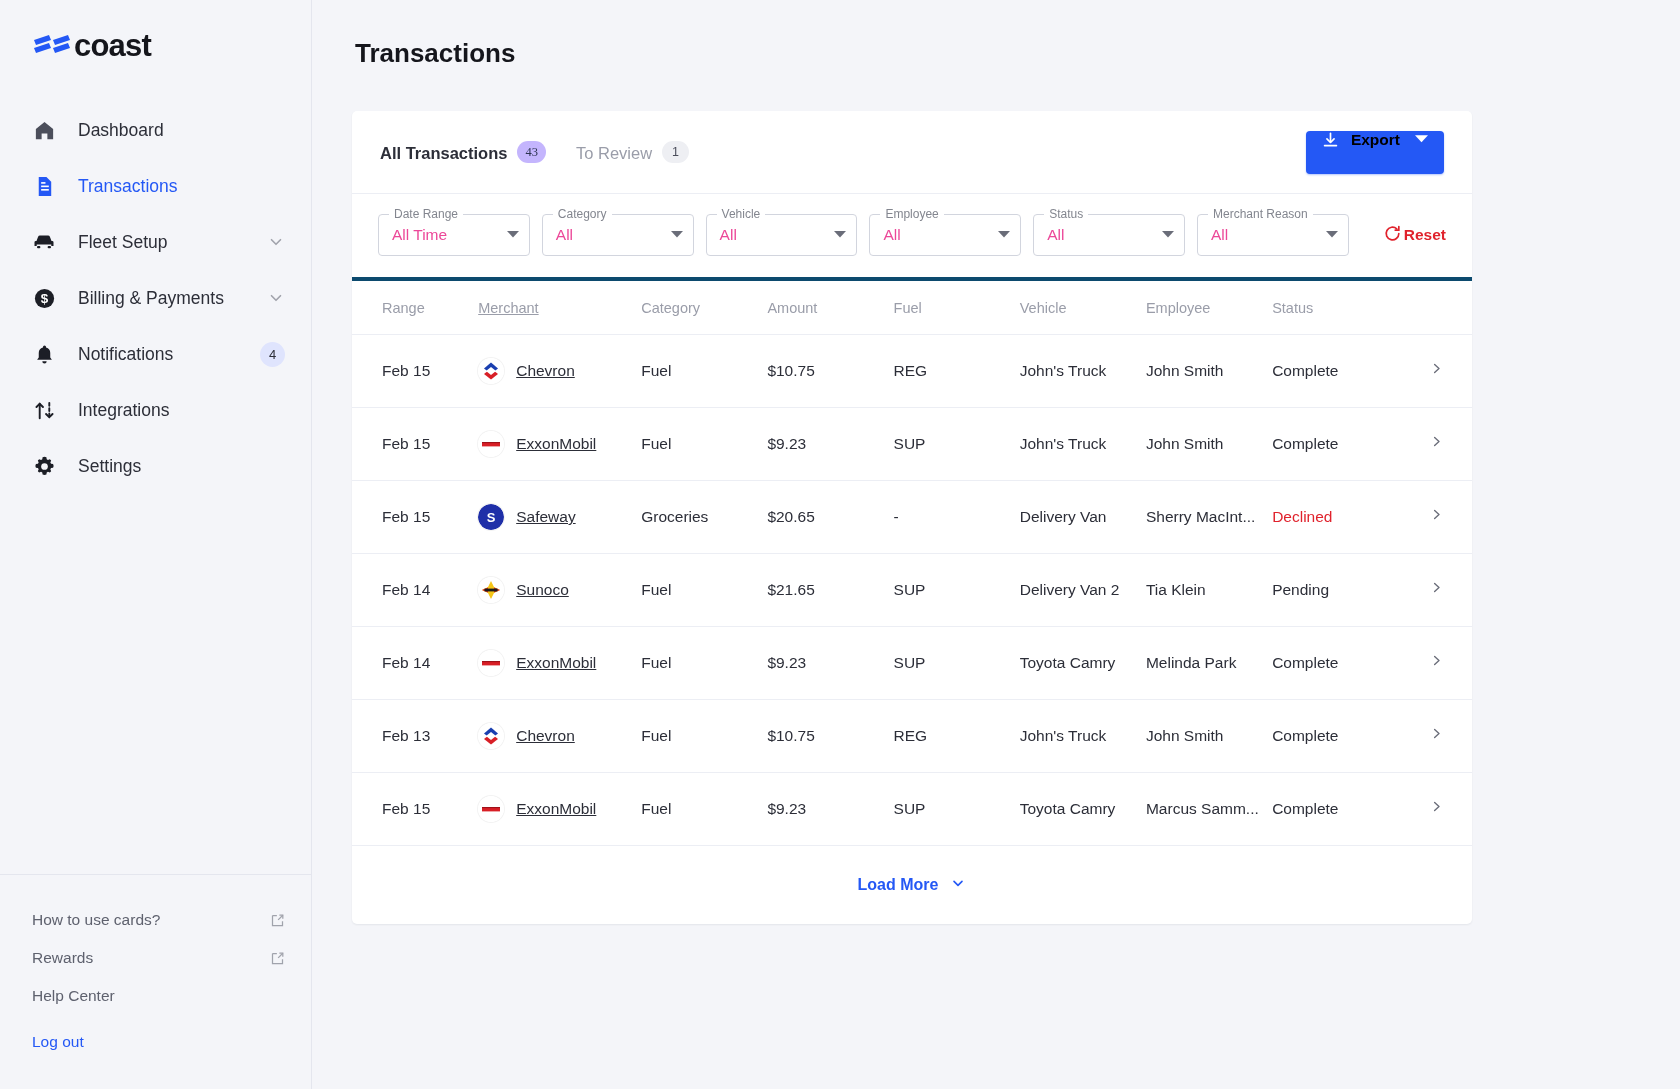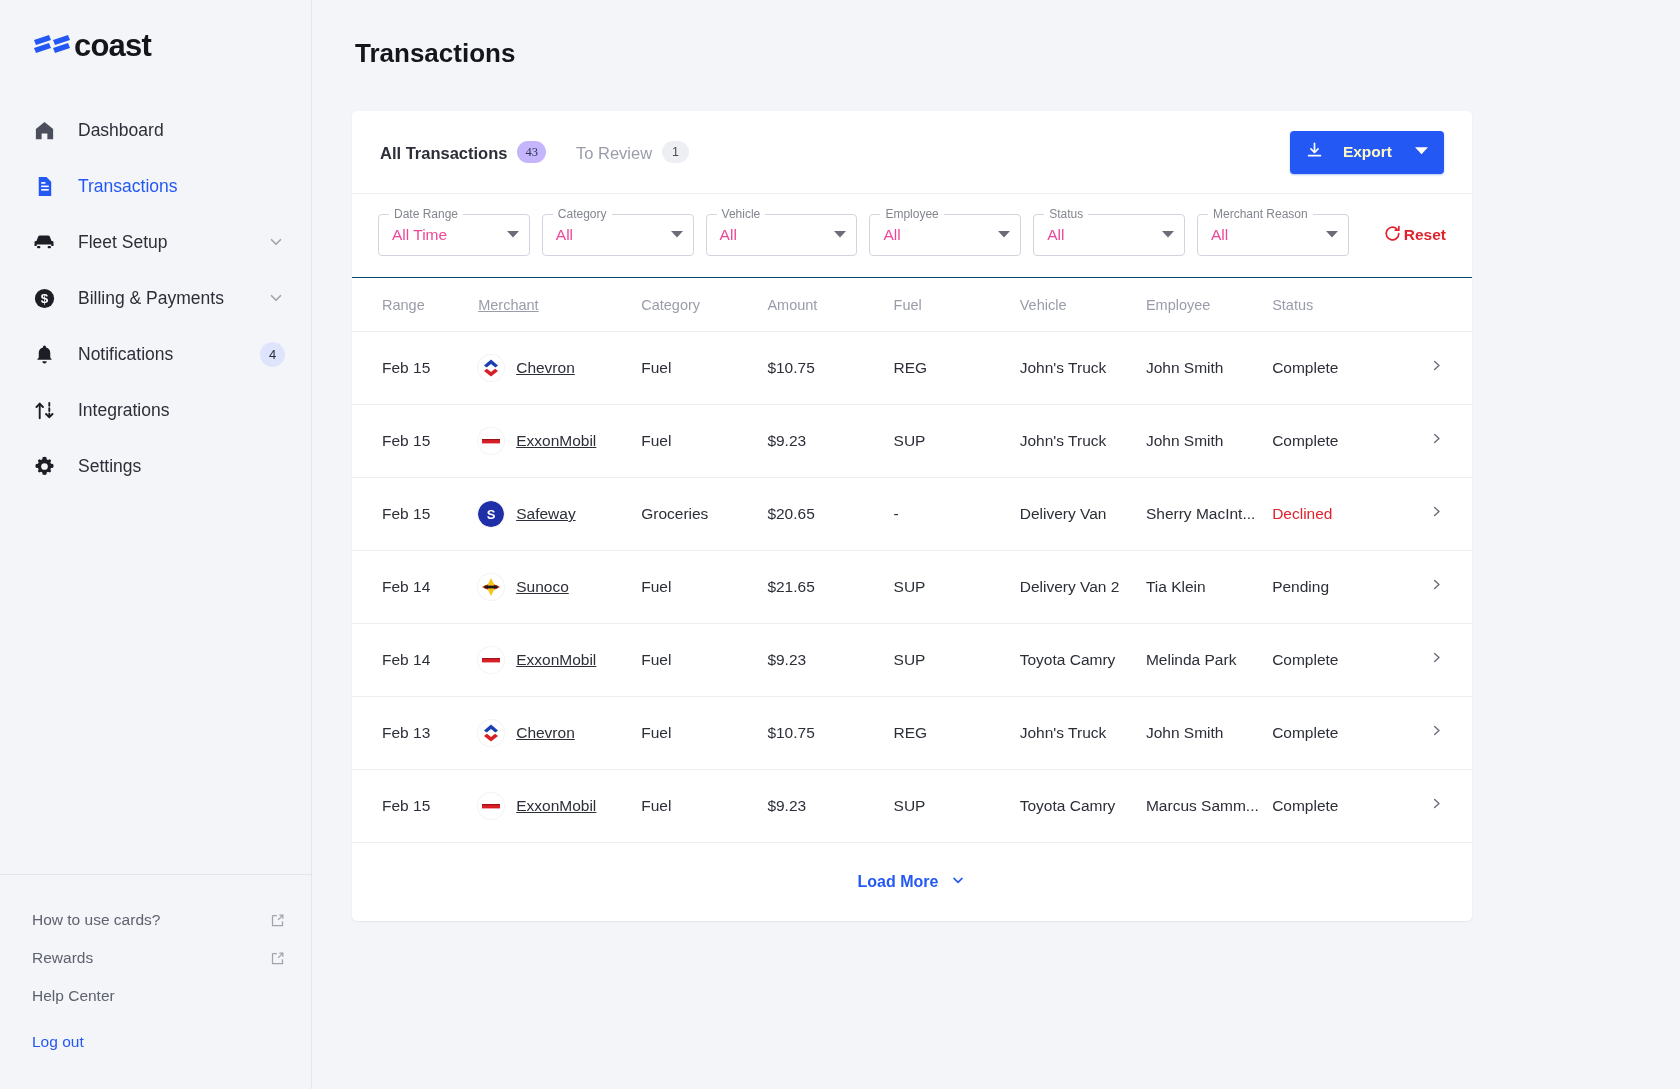--- a/index.html
+++ b/index.html
@@ -73,32 +73,32 @@
   .tab.active .tab-label { color: #2c2e38; font-weight: 700; }
   .tab-badge {
     min-width: 27px; height: 22px; border-radius: 11px;
     background: #eeeff3; color: #4b4e5b;
     font-size: 12.5px; display: flex; align-items: center; justify-content: center; padding: 0 8px;
   }
   .tab.active .tab-badge { background: #c4b5fd; color: #2c3350; font-family: Liberation Serif, serif; }
 
   .export-btn {
     margin-left: auto;
-    display: flex; align-items: center; gap: 19px;
+    display: flex; gap: 11px;
     height: 43px; padding: 0 16px 0 15px;
-    background: #2458f5; color: #fef9c3; border-radius: 4px;
+    background: #2458f5; color: #000000; border-radius: 4px;
     font-size: 15.5px; font-weight: 700; cursor: pointer;
     box-shadow: 0 1px 2px rgba(36,88,245,.35);
   }
   .export-caret { margin-left: 4px; }
 
   .filters {
     display: flex; align-items: center; gap: 12px;
     padding: 20px 26px 21px 26px;
-    border-bottom: 1px solid #0c4a6e;
+    border-bottom: 4px solid #0c4a6e;
   }
   .field {
     position: relative;
     height: 42px; border: 1px solid #d2d5de; border-radius: 4px;
     display: flex; align-items: center; padding: 0 10px 0 13px;
     background: #fff; cursor: pointer;
   }
   .field-label {
     position: absolute; top: -8px; left: 10px;
     background: #fff; padding: 0 5px;

